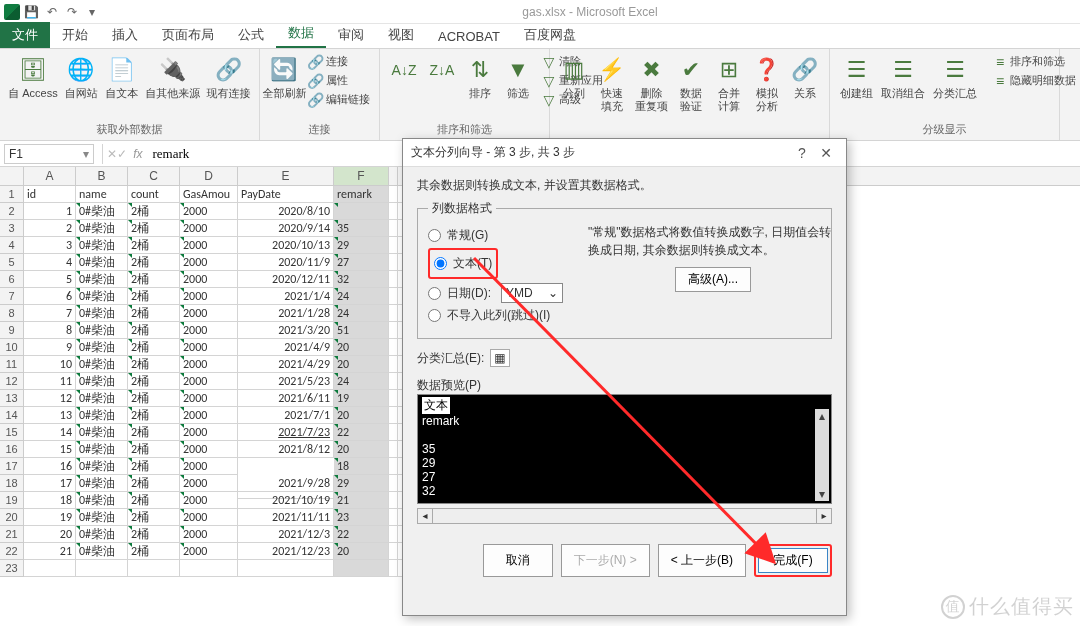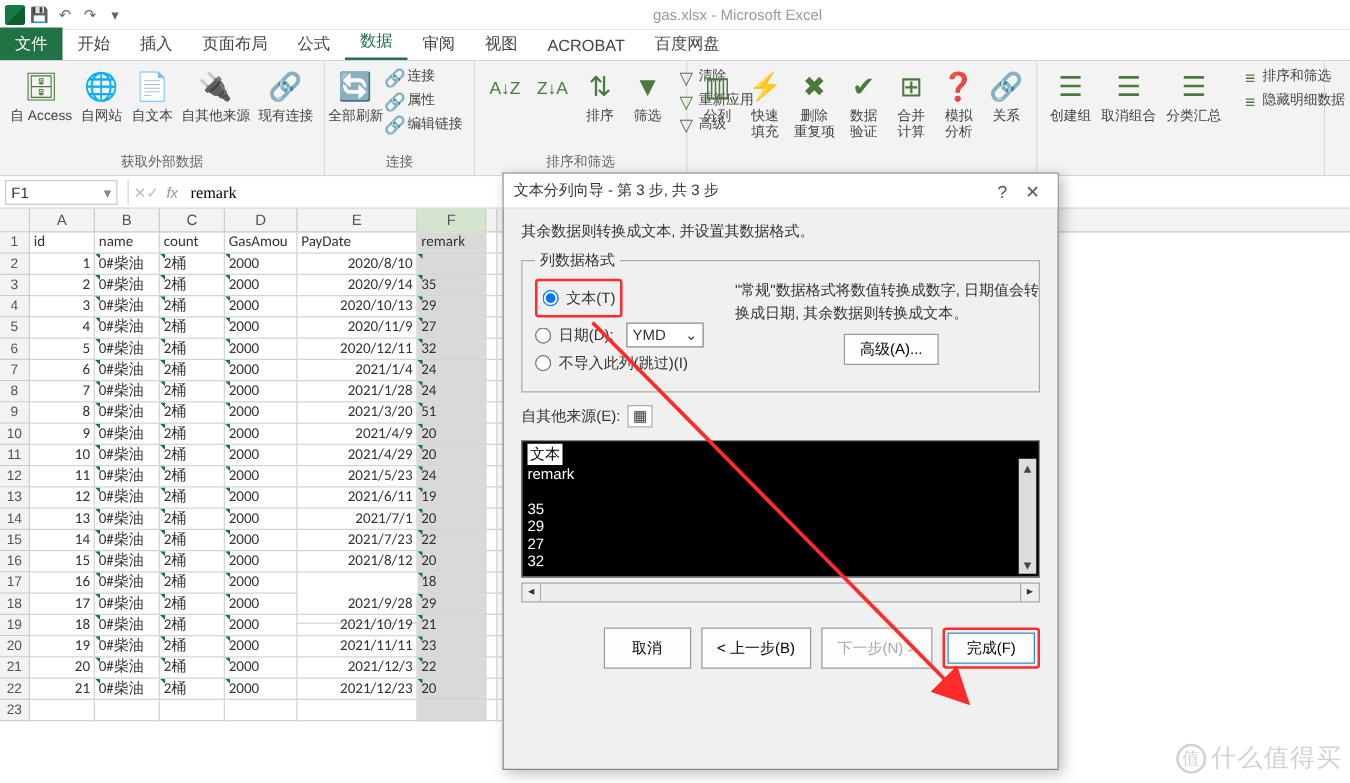--- a/index.html
+++ b/index.html
@@ -227,20 +227,21 @@
           <div class="rbtn sm">
             <div class="bic">≡</div>
             <span>排序和筛选</span>
           </div>
           <div class="rbtn sm">
             <div class="bic">≡</div>
             <span>隐藏明细数据</span>
           </div>
         </div>
     </div>
+      <div class="lbl">分级显示</div>
   </div>
 </div>
 
 <div class="fbar">
   <div class="nb">
       <span>F1</span>
       <span style="margin-left:auto;color:#888">▾</span>
     </div>
   <div class="sep"></div>
   <span class="ic" style="color:#bbb">✕</span>
@@ -490,21 +491,21 @@
         <div class="cell" style="width: 62px;"></div>
         <div class="cell" style="width: 62px;"></div>
         <div class="cell" style="width: 62px;"></div>
       </div>
       <div class="row">
         <div class="rh">15</div>
         <div class="cell num" style="width: 52px;">14</div>
         <div class="cell txt" style="width: 52px;">0#柴油</div>
         <div class="cell txt" style="width: 52px;">2桶</div>
         <div class="cell txt" style="width: 58px;">2000</div>
-        <div class="cell num" style="width: 96px;">2021/7/23</div>
+        <div class="cell num" style="width: 96px; text-decoration: underline;">2021/7/23</div>
         <div class="cell sel txt" style="width: 55px;">22</div>
         <div class="cell" style="width: 9px;"></div>
         <div class="cell" style="width: 9px;"></div>
         <div class="cell" style="width: 9px;"></div>
         <div class="cell" style="width: 62px;"></div>
         <div class="cell" style="width: 62px;"></div>
         <div class="cell" style="width: 62px;"></div>
         <div class="cell" style="width: 62px;"></div>
       </div>
       <div class="row">
@@ -641,20 +642,24 @@
 <div class="dialog">
   <div class="dtitle">
     <div class="t">文本分列向导 - 第 3 步, 共 3 步</div>
     <div class="wic">?</div>
     <div class="wic">✕</div>
   </div>
   <div class="dbody">
     <div>其余数据则转换成文本, 并设置其数据格式。</div>
     <fieldset class="field">
       <legend>列数据格式</legend>
+      <label class="radio">
+          <input type="radio" style="">
+          <span>常规(G)</span>
+        </label>
       <span class="hl">
           <label class="radio">
             <input type="radio" checked="" style="">
             <span>文本(T)</span>
           </label>
         </span>
       <label class="radio">
           <input type="radio" style="">
           <span>日期(D):</span>
         <span class="selbox">
@@ -665,23 +670,24 @@
       <label class="radio">
           <input type="radio" style="">
           <span>不导入此列(跳过)(I)</span>
         </label>
       <div class="hint">
         <div>"常规"数据格式将数值转换成数字, 日期值会转换成日期, 其余数据则转换成文本。</div>
         <div style="text-align:center;margin-top:8px"><button class="btn">高级(A)...</button></div>
       </div>
     </fieldset>
     <div class="destrow">
-      <span>自其他来源(E):</span>
+      <span>分类汇总(E):</span>
       <span class="ic" style="border:1px solid #aaa;padding:1px 3px;background:#fff">▦</span>
     </div>
+    <div>数据预览(P)</div>
     <div class="preview">
       <span class="phdr">文本</span>
       <div id="plines">
           <div>remark</div>
           <div>&nbsp;</div>
           <div>35</div>
           <div>29</div>
           <div>27</div>
           <div>32</div>
         </div>
@@ -691,22 +697,22 @@
       </div>
     </div>
     <div class="scroll">
       <div class="arr">◂</div>
         <div class="track"></div>
         <div class="arr">▸</div>
     </div>
   </div>
   <div class="dbtns">
     <button class="btn">取消</button>
+    <button class="btn disabled">下一步(N) &gt;</button>
     <button class="btn">&lt; 上一步(B)</button>
-    <button class="btn disabled">下一步(N) &gt;</button>
     <span class="hl" style="padding:2px">
         <button class="btn primary">完成(F)</button>
       </span>
   </div>
 </div>
 
 <svg class="arrow">
   <defs>
       <marker id="ah" markerWidth="12" markerHeight="12" refX="9" refY="5" orient="auto">
         <path d="M0,0 L10,5 L0,10 z" fill="#ff2a2a"></path>

